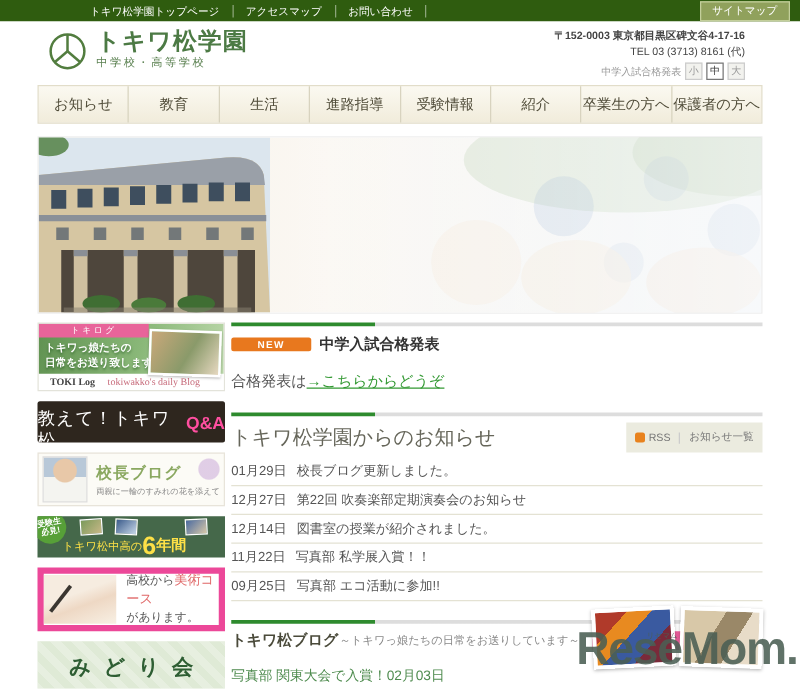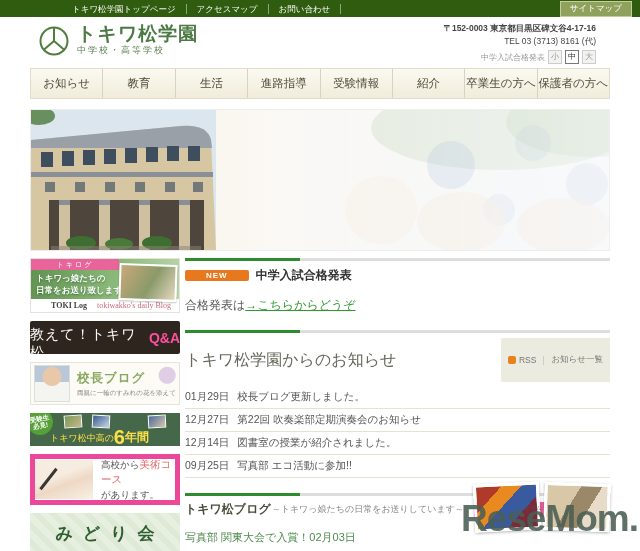--- a/index.html
+++ b/index.html
@@ -41,21 +41,21 @@
   .b1-top{height:40px;background:linear-gradient(105deg,#5f9150,#8ab879 55%,#bcd8ab);position:relative;}
   .b1-badge{position:absolute;left:0;top:0;width:88px;height:11px;background:#e8649a;color:#fff;
             font-size:7px;text-align:center;line-height:11px;letter-spacing:2px;}
   .b1-line{position:absolute;left:5px;color:#fff;font-size:8.5px;font-weight:bold;
            text-shadow:0 1px 2px rgba(0,60,0,.5);white-space:nowrap;}
   .b1-l1{top:14px;} .b1-l2{top:26px;}
   .b1-photo{position:absolute;right:2px;top:5px;width:54px;height:33px;background:
             linear-gradient(120deg,#caa87a,#8a9a6a 55%,#e6d8c0);border:2px solid #fff;
             transform:rotate(2deg);box-shadow:0 1px 2px rgba(0,0,0,.25);}
   .b1-foot{height:13px;background:#fff;display:flex;align-items:center;font-size:8px;}
-  .b1-foot .tl{font-family:"Liberation Serif",serif;color:#444;margin-left:20px;font-weight:bold;}
+  .b1-foot .tl{font-family:"Liberation Serif",serif;color:#444;margin-left:9px;font-weight:bold;}
   .b1-foot .tr{color:#c76a7a;margin-left:10px;font-family:"Liberation Serif",serif;}
   .b2{height:33px;background:#2e261e;display:flex;align-items:center;justify-content:center;border-radius:2px;}
   .b2 .w{color:#fff;font-size:14px;font-weight:normal;letter-spacing:1px;margin-top:12px;}
   .b2 .p{color:#ff4fa0;font-size:14px;font-weight:bold;margin-left:2px;}
   .b3{height:41px;background:#fcfbf6 radial-gradient(circle at 92% 30%,rgba(190,150,210,.45) 0 8px,transparent 9px);
       border:1px solid #e8e4da;display:flex;align-items:center;}
   .b3-photo{width:34px;height:35px;margin-left:3px;flex:none;background:
       radial-gradient(circle at 50% 30%,#e8c8a8 0 9px,transparent 10px),
       linear-gradient(#b8c8d8 45%,#f4f4f0 45%);border:1px solid #ddd;}
   .b3-tx{margin-left:7px;}
@@ -87,21 +87,21 @@
   .sec-line{height:3px;background:linear-gradient(to right,#2e8b2e 0 27%,#ddd 27% 100%);}
   .ann-row{display:flex;align-items:center;margin:6px 0 0;}
   .new-badge{background:#e8781e;color:#fff;font-size:8px;font-weight:bold;padding:1px 21px;
       border-radius:2px;letter-spacing:1px;margin-right:7px;}
   .ann-title{font-size:12px;font-weight:bold;color:#333;}
   .ann-body{margin:13px 0 16px;font-size:12px;color:#555;}
   .ann-body a{color:#339933;text-decoration:underline;cursor:pointer;}
   .news-head{display:flex;align-items:center;margin-top:5px;}
   .news-title{font-size:16px;color:#66665a;}
   .rss-strip{margin-left:auto;background:#ebebdf;display:flex;align-items:center;
-      padding:16px 7px;font-size:8.5px;color:#777;}
+      padding:6px 7px;font-size:8.5px;color:#777;}
   .rss-icon{width:8px;height:8px;background:#e8821e;border-radius:2px;margin-right:3px;}
   .rss-strip .sep{width:1px;height:9px;background:#ccc;margin:0 7px;}
   .rss-strip span{cursor:pointer;}
   .news-list{margin-top:4px;}
   .news-row{display:flex;align-items:center;height:22px;border-bottom:1px solid #e4e2d3;
       font-size:10.5px;color:#555;}
   .news-date{flex:none;margin-right:8px;}
   .news-text{cursor:pointer;}
   .blog-sec{margin-top:15px;position:relative;}
   .blog-head{display:flex;align-items:center;margin-top:5px;}
@@ -322,20 +322,24 @@
         </div>
         <div class="news-row">
           <span class="news-date">12月27日</span>
           <span class="news-text">第22回 吹奏楽部定期演奏会のお知らせ</span>
         </div>
         <div class="news-row">
           <span class="news-date">12月14日</span>
           <span class="news-text">図書室の授業が紹介されました。</span>
         </div>
         <div class="news-row">
+          <span class="news-date">11月22日</span>
+          <span class="news-text">写真部 私学展入賞！！</span>
+        </div>
+        <div class="news-row">
           <span class="news-date">09月25日</span>
           <span class="news-text">写真部 エコ活動に参加!!</span>
         </div>
       </div>
 
       <div class="blog-sec">
         <div class="blog-photos">
           <div class="bp bp1"></div>
           <div class="bp bp2"></div>
         </div>

